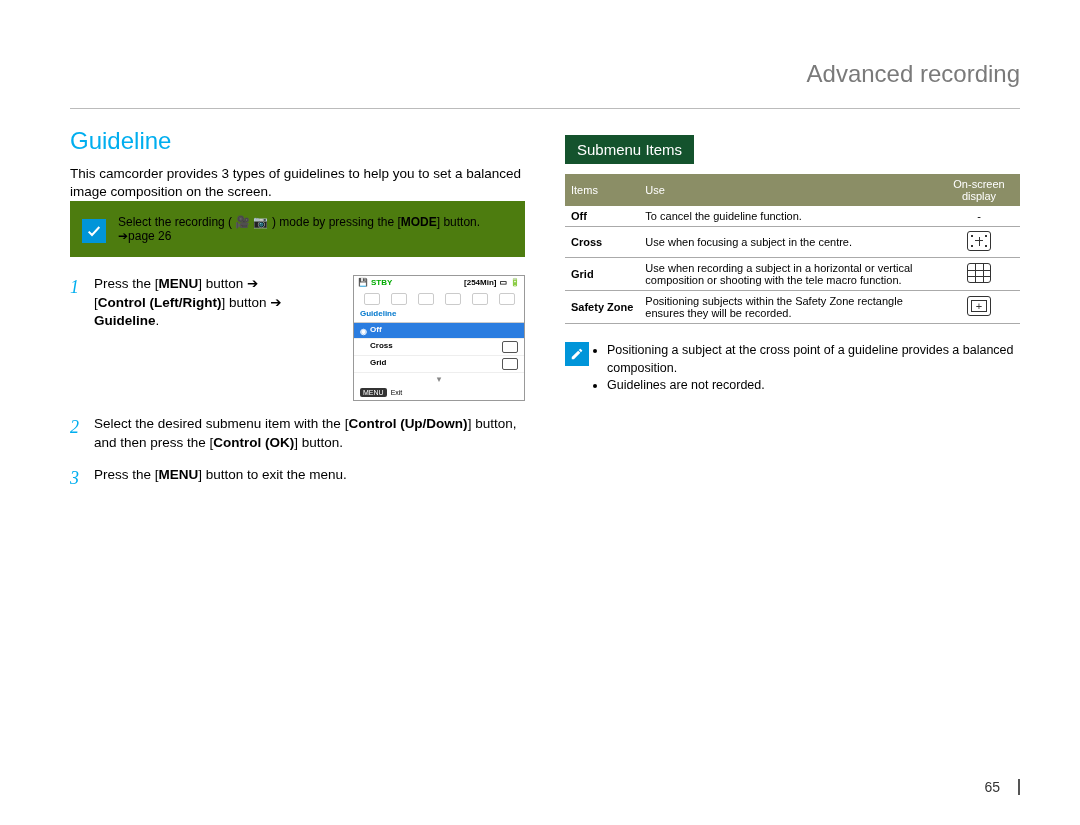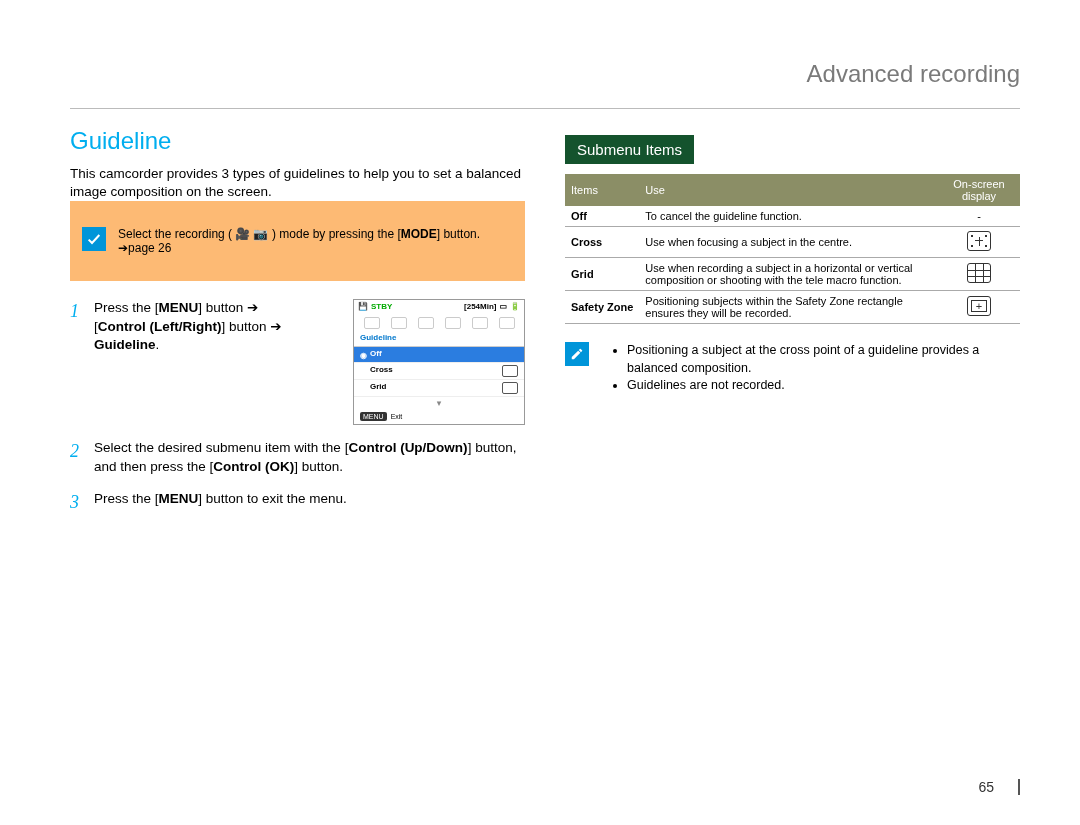--- a/index.html
+++ b/index.html
@@ -36,24 +36,24 @@
     font-size: 24px;
     margin: 0 0 10px 0;
     font-weight: normal;
   }
   .intro {
     font-size: 13.5px;
     line-height: 1.35;
     margin-bottom: 0;
   }
   .note-box {
-    background: #fdba74;
-    display: flex;
-    align-items: flex-start;
-    padding: 26px 12px;
+    background: #4d7c0f;
+    display: flex;
+    align-items: flex-end;
+    padding: 14px 12px;
     gap: 12px;
     font-size: 12px;
     margin-bottom: 18px;
   }
   .check-icon {
     width: 24px;
     height: 24px;
     background: #0095d9;
     color: #fff;
     display: flex;
@@ -144,21 +144,21 @@
     content:"+";position:absolute;left:50%;top:50%;transform:translate(-50%,-50%);
     font-size:11px;color:#333;
   }
   .safety-ic::after {
     content:"";position:absolute;left:3px;right:3px;top:3px;bottom:3px;border:1px solid #333;
   }
   
   
   .notes-wrap {
     display: flex;
-    gap: 24px;
+    gap: 4px;
     margin-top: 18px;
     font-size: 12.5px;
   }
   .pencil-icon {
     width: 24px;
     height: 24px;
     background: #0095d9;
     color: #fff;
     display: flex;
     align-items: center;
@@ -171,21 +171,21 @@
     padding-left: 14px;
     line-height: 1.4;
   }
   
   .page-num {
     position: absolute;
     bottom: 30px;
     right: 60px;
     font-size: 14px;
     border-right: 2px solid #555;
-    padding-right: 24px;
+    padding-right: 18px;
     color: #333;
   }
   
   
   .lcd {
     width: 170px;
     border: 1px solid #999;
     font-size: 8px;
     font-family: Arial, sans-serif;
     position: relative;

